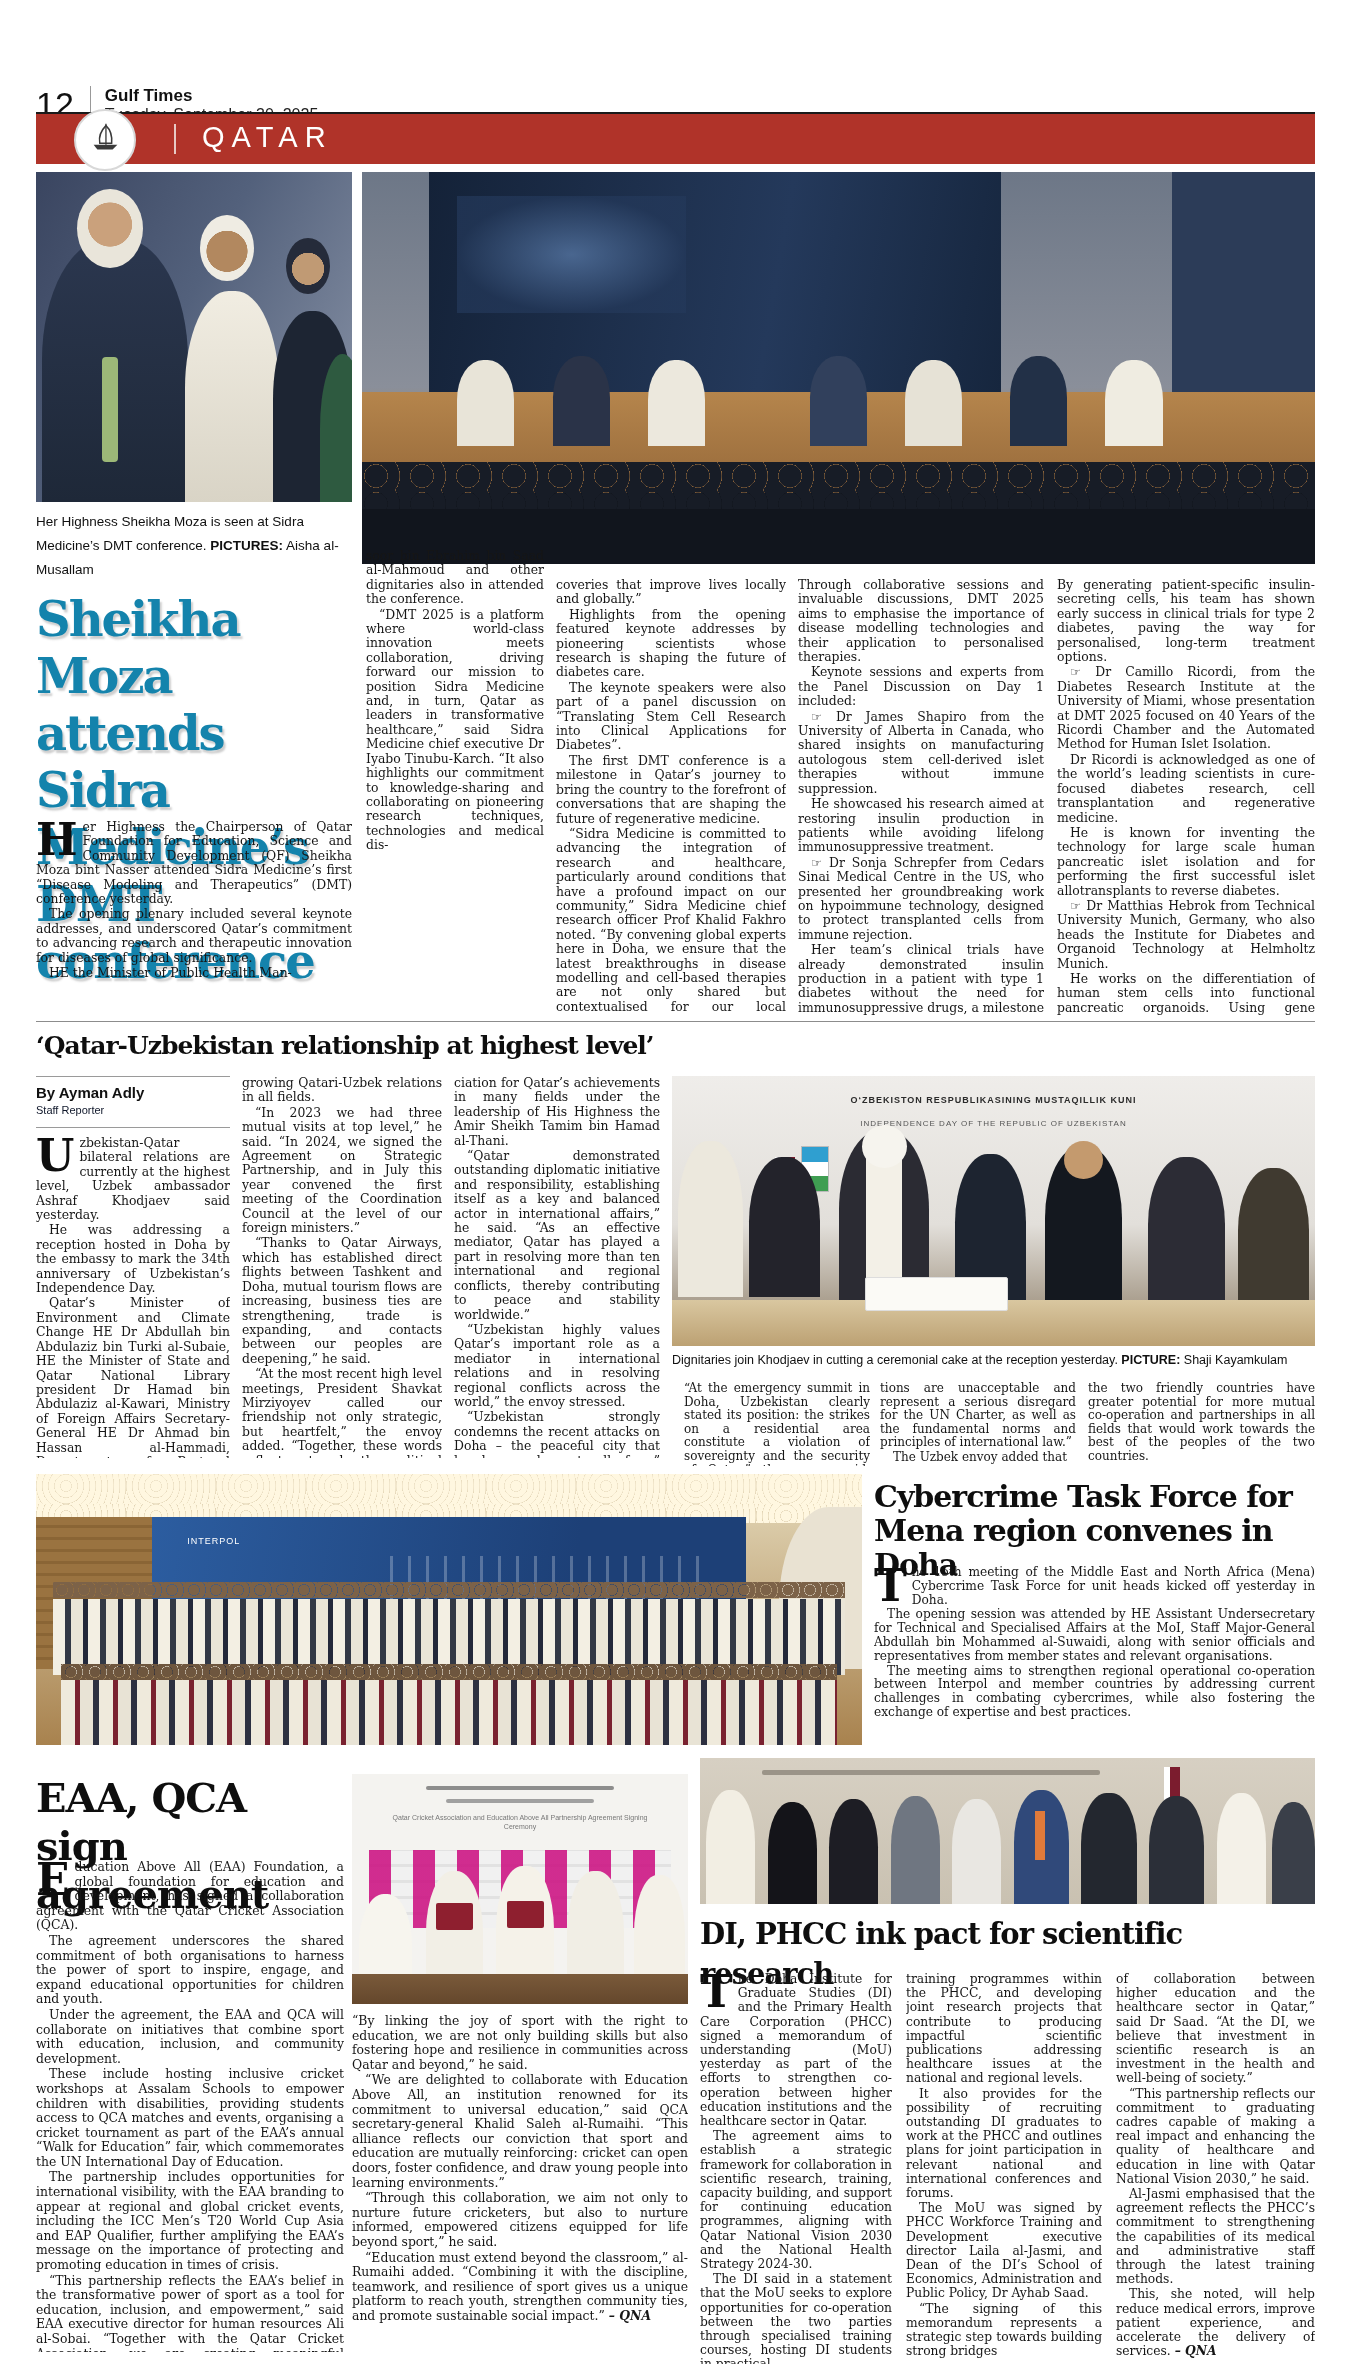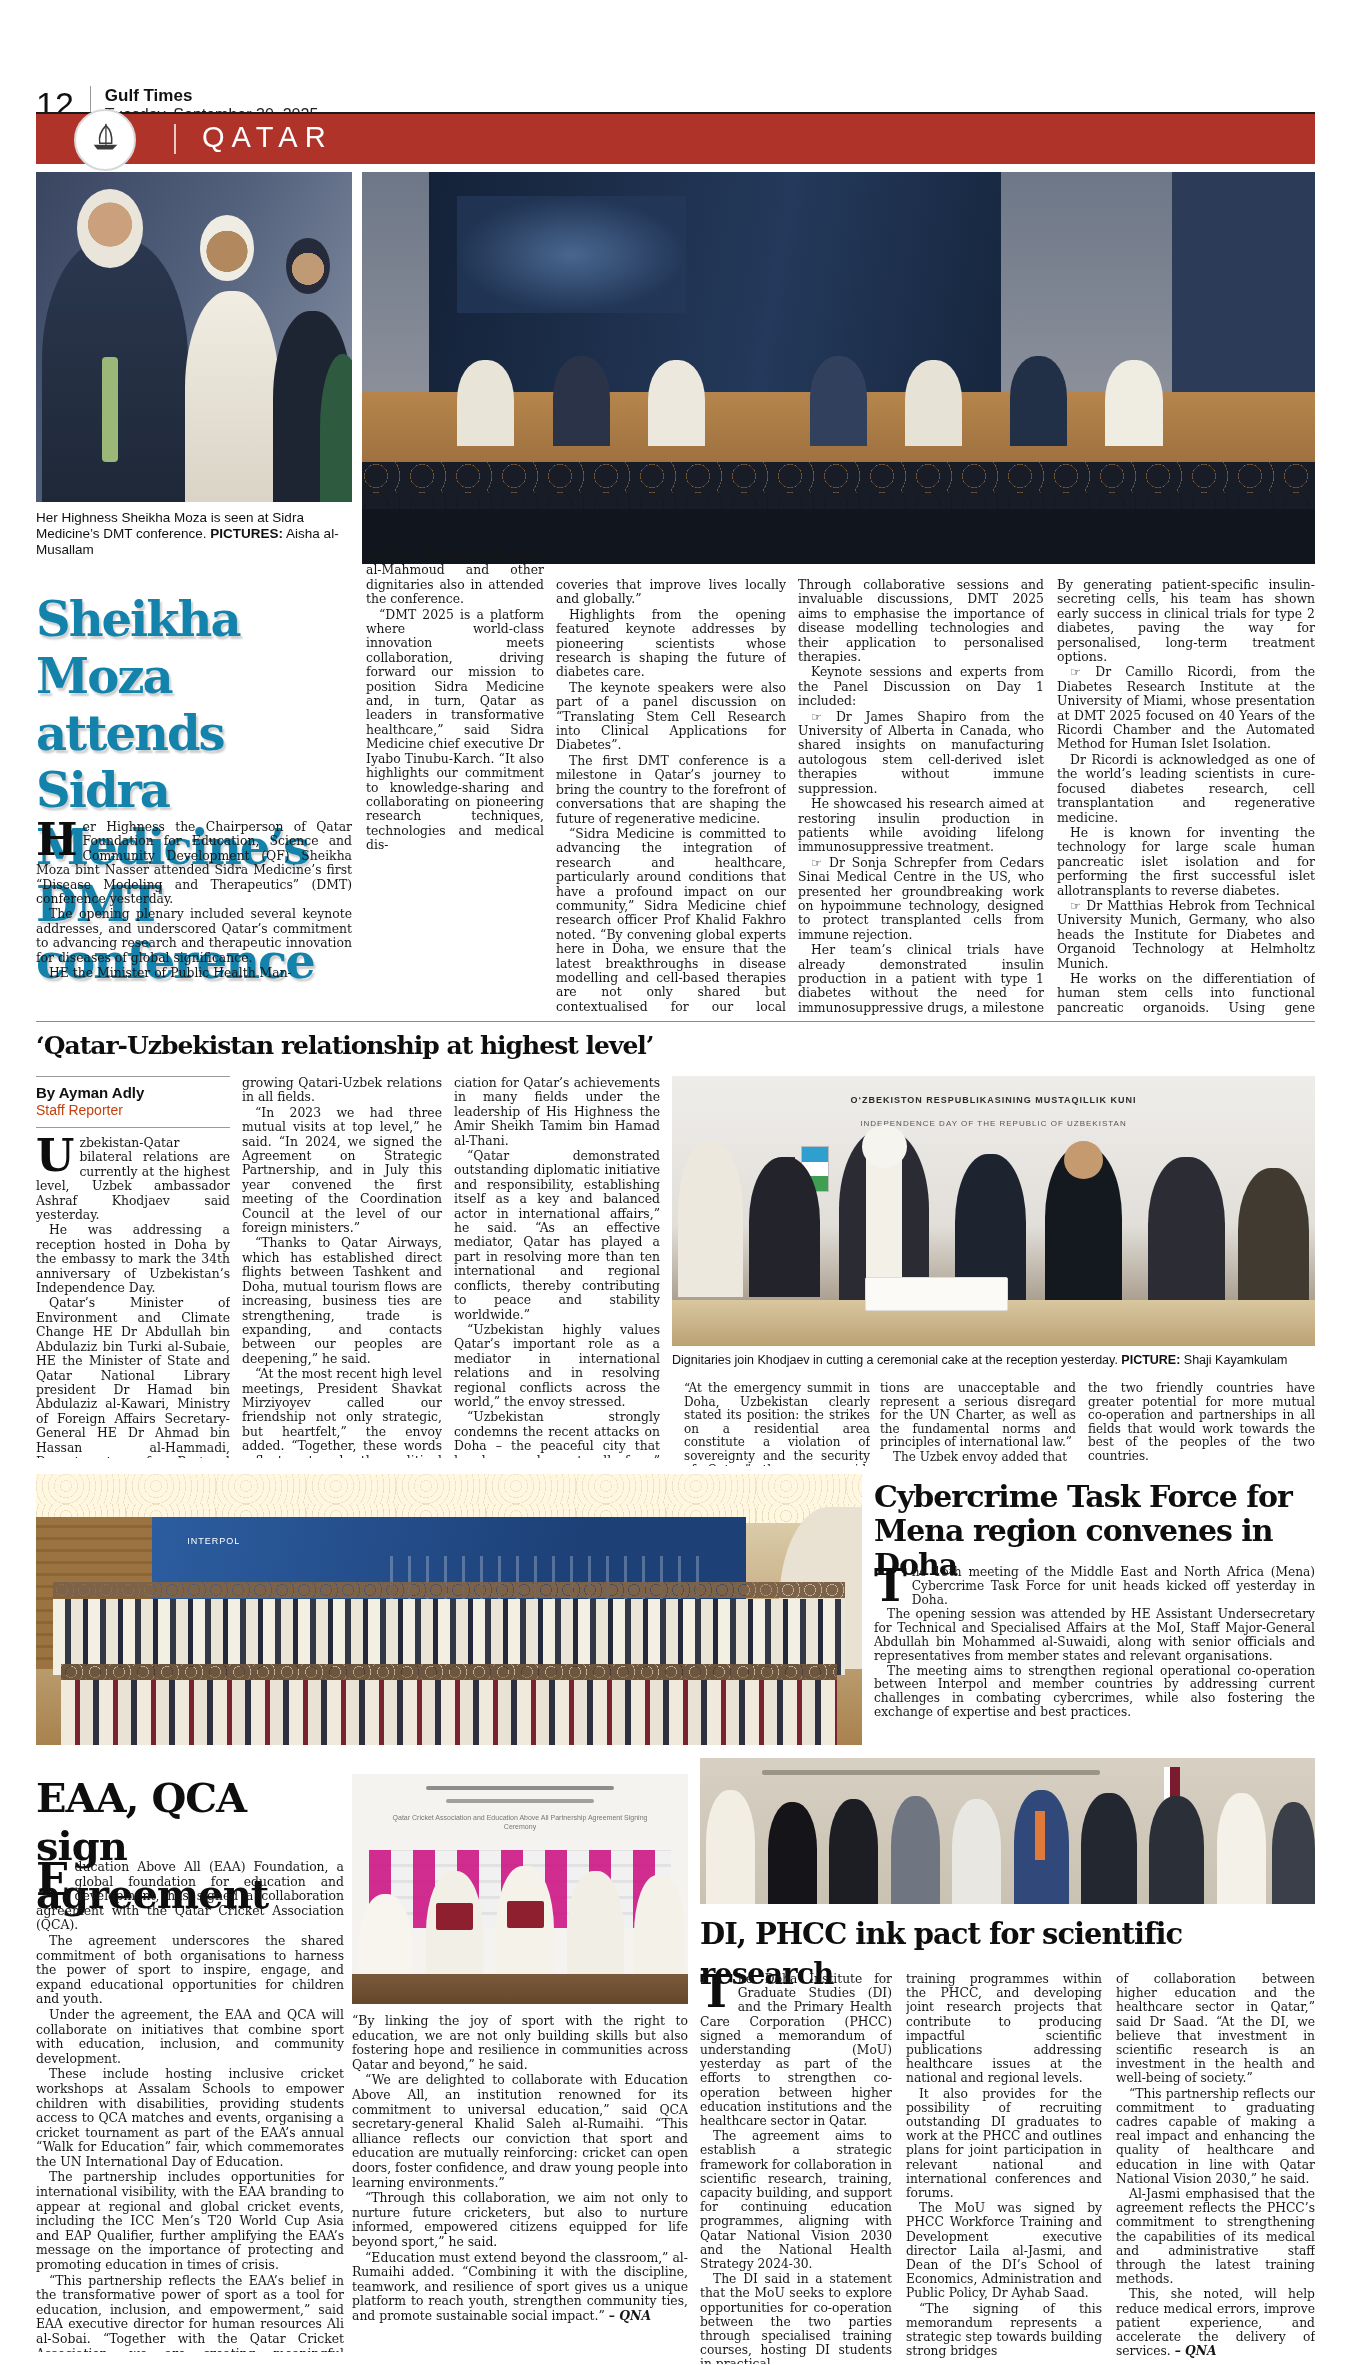--- a/index.html
+++ b/index.html
@@ -27,21 +27,21 @@
   .coltext p + p{text-indent:13px;margin-top:1px;}
   .dropcap p:first-child::first-letter{float:left;font-size:44px;line-height:35px;
            padding:2px 5px 0 0;font-weight:bold;color:#0d0d0d;}
   .qna{font-style:italic;font-weight:bold;}
   .hl{font-family:"DejaVu Serif",serif;font-weight:800;color:#0e0e0e;letter-spacing:-1px;}
   .hl-blue{font-family:"DejaVu Serif",serif;font-weight:800;color:#1483ac;letter-spacing:-2px;
            font-size:48px;line-height:57px;text-shadow:2px 3px 2px rgba(80,80,80,.28);}
   .caption{position:absolute;font-family:"Liberation Sans",sans-serif;color:#101010;}
   .byline-box{border-top:1px solid #9a9a9a;border-bottom:1px solid #9a9a9a;padding:7px 0 8px 0;}
   .byline{font-family:"Liberation Sans",sans-serif;font-weight:bold;font-size:15px;color:#111;line-height:18px;}
-  .byline-title{font-family:"Liberation Sans",sans-serif;font-size:14px;color:#c2410c;line-height:17px;}
+  .byline-title{font-family:"Liberation Sans",sans-serif;font-size:11px;color:#0f172a;line-height:17px;}
   .rule{position:absolute;background:#8c8c8c;}
   
   .bkd-text{position:absolute;width:100%;text-align:center;font-family:"Liberation Sans",sans-serif;color:#333;}
   .flag{position:absolute;}
 </style>
 </head>
 <body>
 
 <div class="abs" style="left:36px;top:80px;width:600px;height:44px;display:flex;align-items:flex-end;">
   <div class="pagenum" style="margin-top:0;">12</div>
@@ -86,21 +86,21 @@
   <div class="fig" style="left:20%;bottom:30%;width:6%;height:23%;background:#2a3348;"></div>
   <div class="fig" style="left:30%;bottom:30%;width:6%;height:22%;background:#ece8dd;"></div>
   <div class="fig" style="left:47%;bottom:30%;width:6%;height:23%;background:#31405c;"></div>
   <div class="fig" style="left:57%;bottom:30%;width:6%;height:22%;background:#e6e2d6;"></div>
   <div class="fig" style="left:68%;bottom:30%;width:6%;height:23%;background:#223047;"></div>
   <div class="fig" style="left:78%;bottom:30%;width:6%;height:22%;background:#efece1;"></div>
   <div class="abs" style="left:0;bottom:0;width:100%;height:18%;background:#11151d;"></div>
   <div class="abs" style="left:0;bottom:14%;width:100%;height:12%;background:repeating-radial-gradient(circle at 14px 14px,#171c26 0 11px,transparent 12px);background-size:46px 28px;"></div>
 </div>
 
-<div class="caption" style="left:36px;top:510px;width:318px;font-size:13.5px;line-height:16px;">
+<div class="caption" style="left:36px;top:510px;width:318px;font-size:13.5px;line-height:24px;">
   <span>Her Highness Sheikha Moza is seen at Sidra Medicine’s DMT conference. </span><b>PICTURES:</b><span> Aisha al-Musallam</span>
 </div>
 
 <div class="abs hl-blue" style="left:36px;top:566px;width:320px;height:246px;margin-top:25px;">Sheikha Moza attends Sidra Medicine’s DMT conference</div>
 
 <div class="coltext dropcap" style="left:36px;top:820px;width:316px;height:197px;">
     <p>Her Highness the Chairperson of Qatar Foundation for Education, Science and Community Development (QF) Sheikha Moza bint Nasser attended Sidra Medicine’s first “Disease Modeling and Therapeutics” (DMT) conference yesterday.</p>
     <p>The opening plenary included several keynote addresses, and underscored Qatar’s commitment to advancing research and therapeutic innovation for diseases of global significance.</p>
     <p>HE the Minister of Public Health Man-</p>
   </div>

